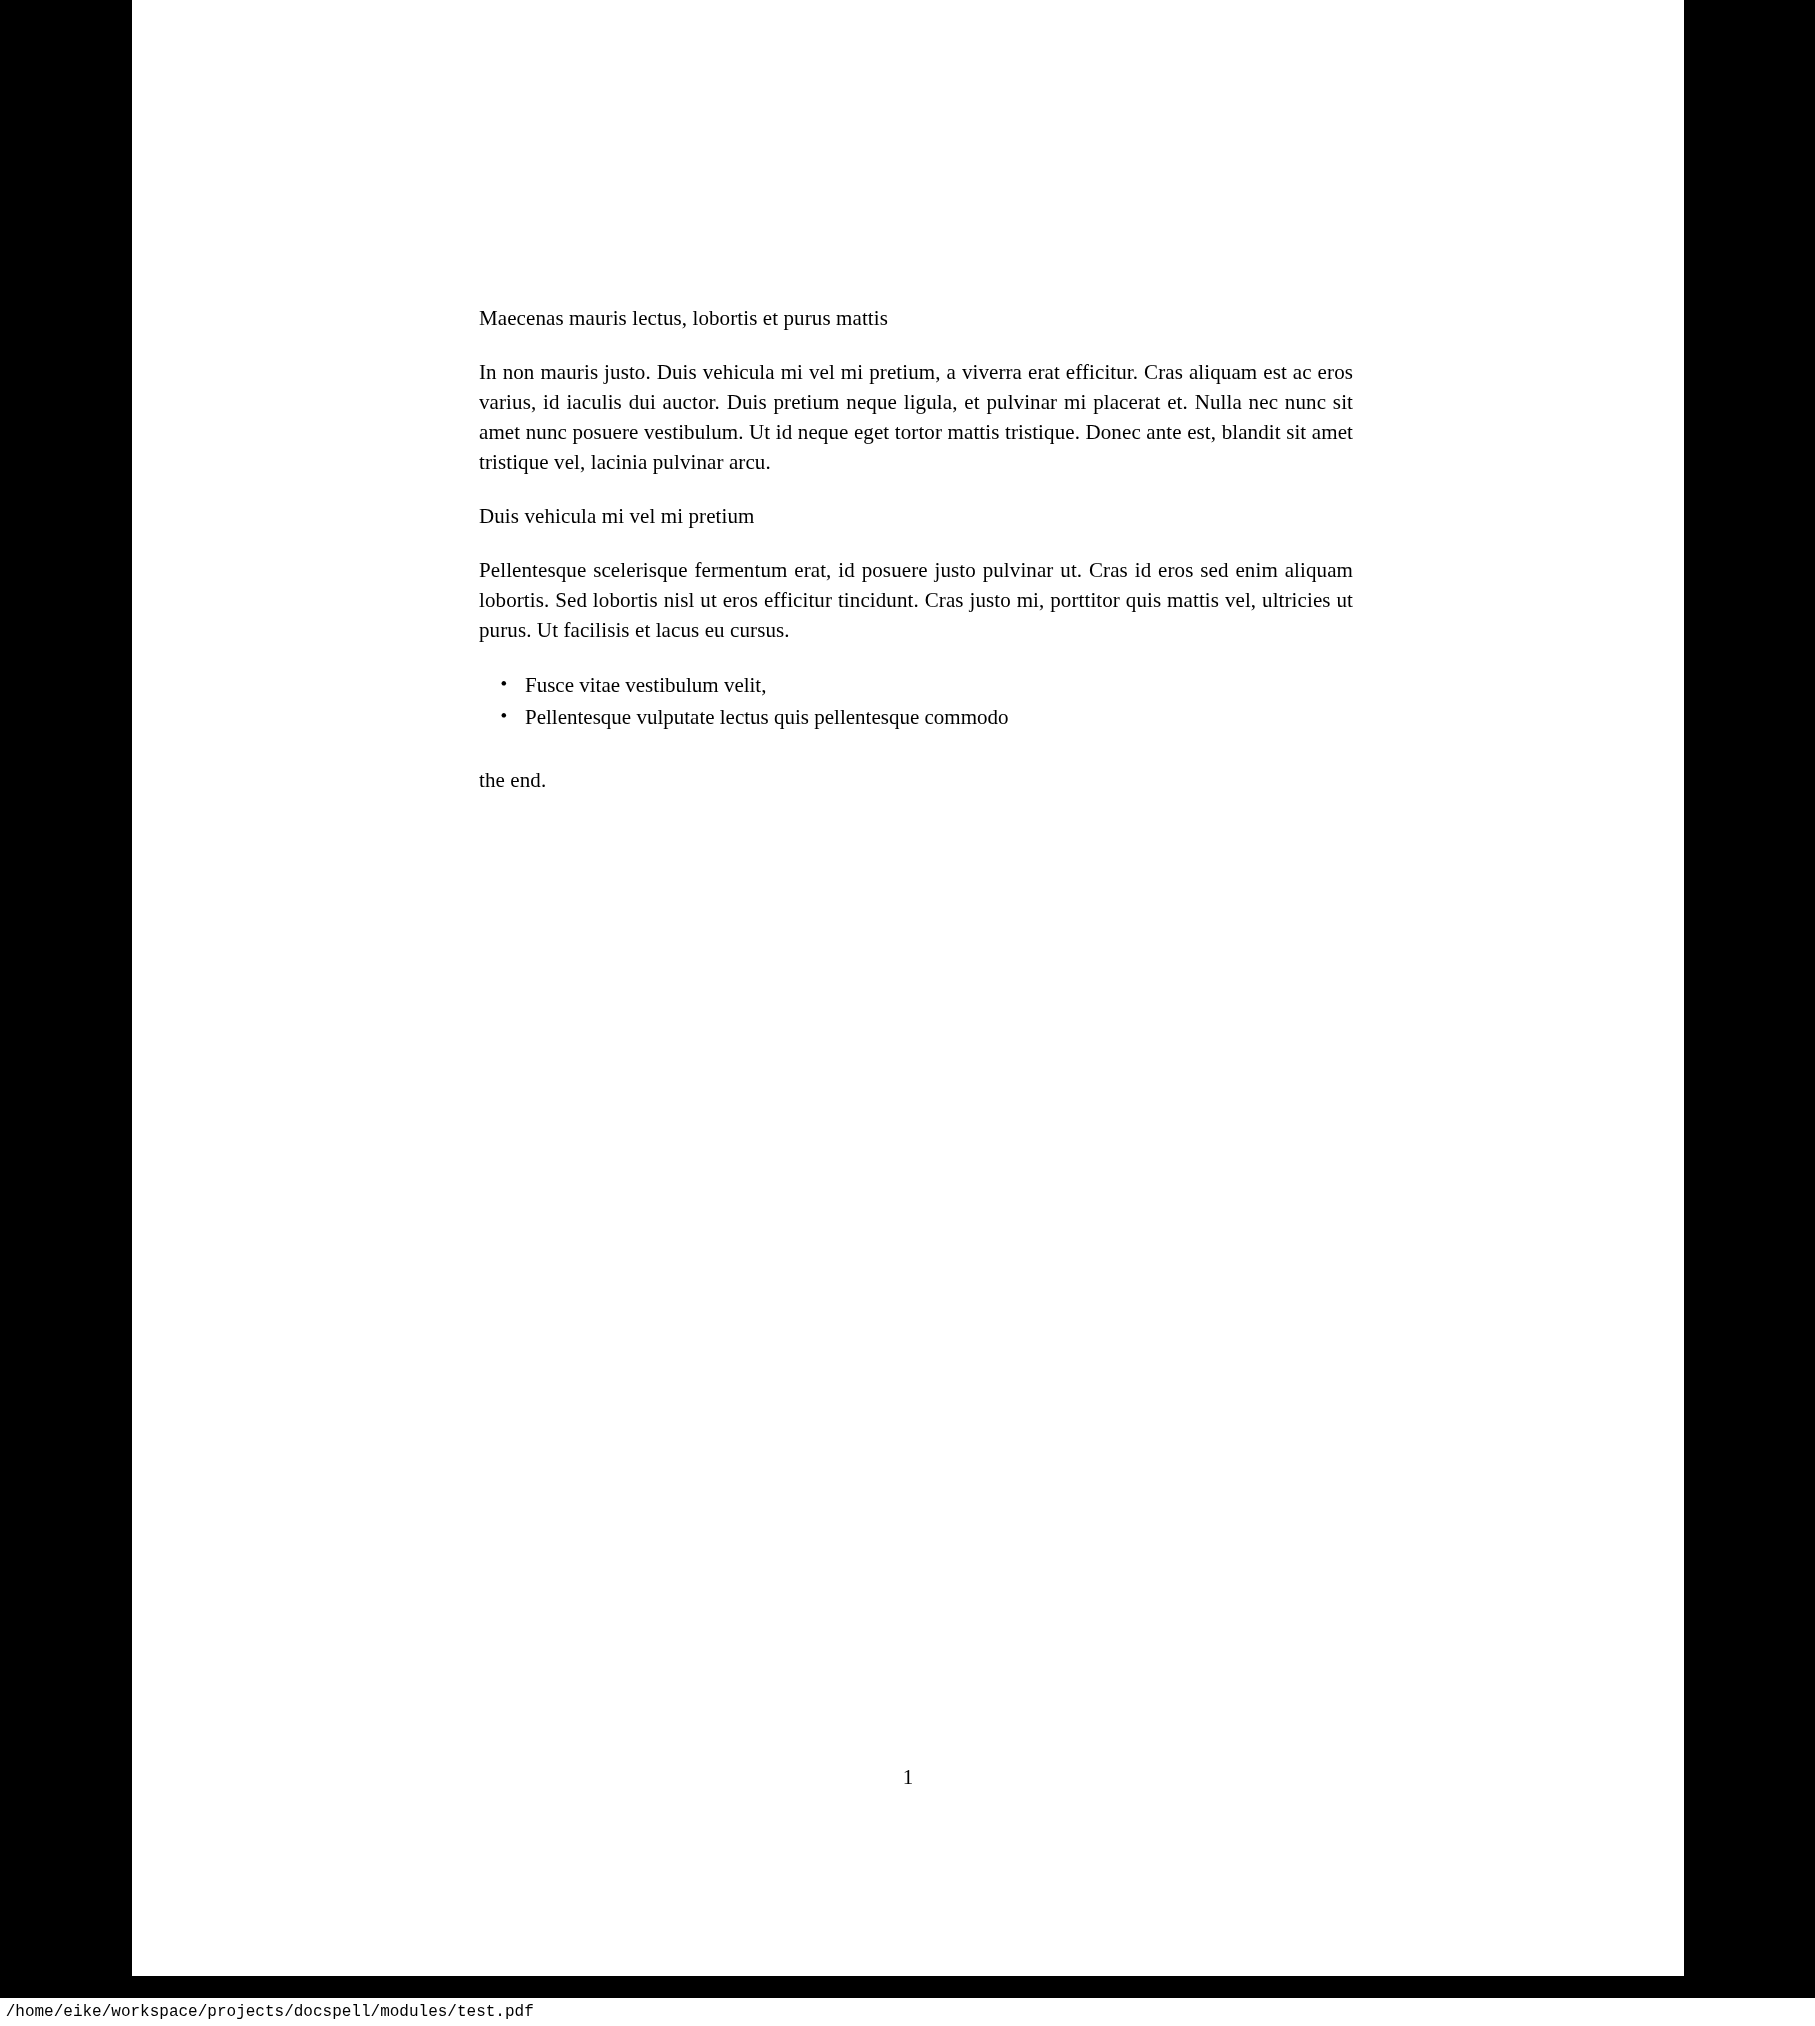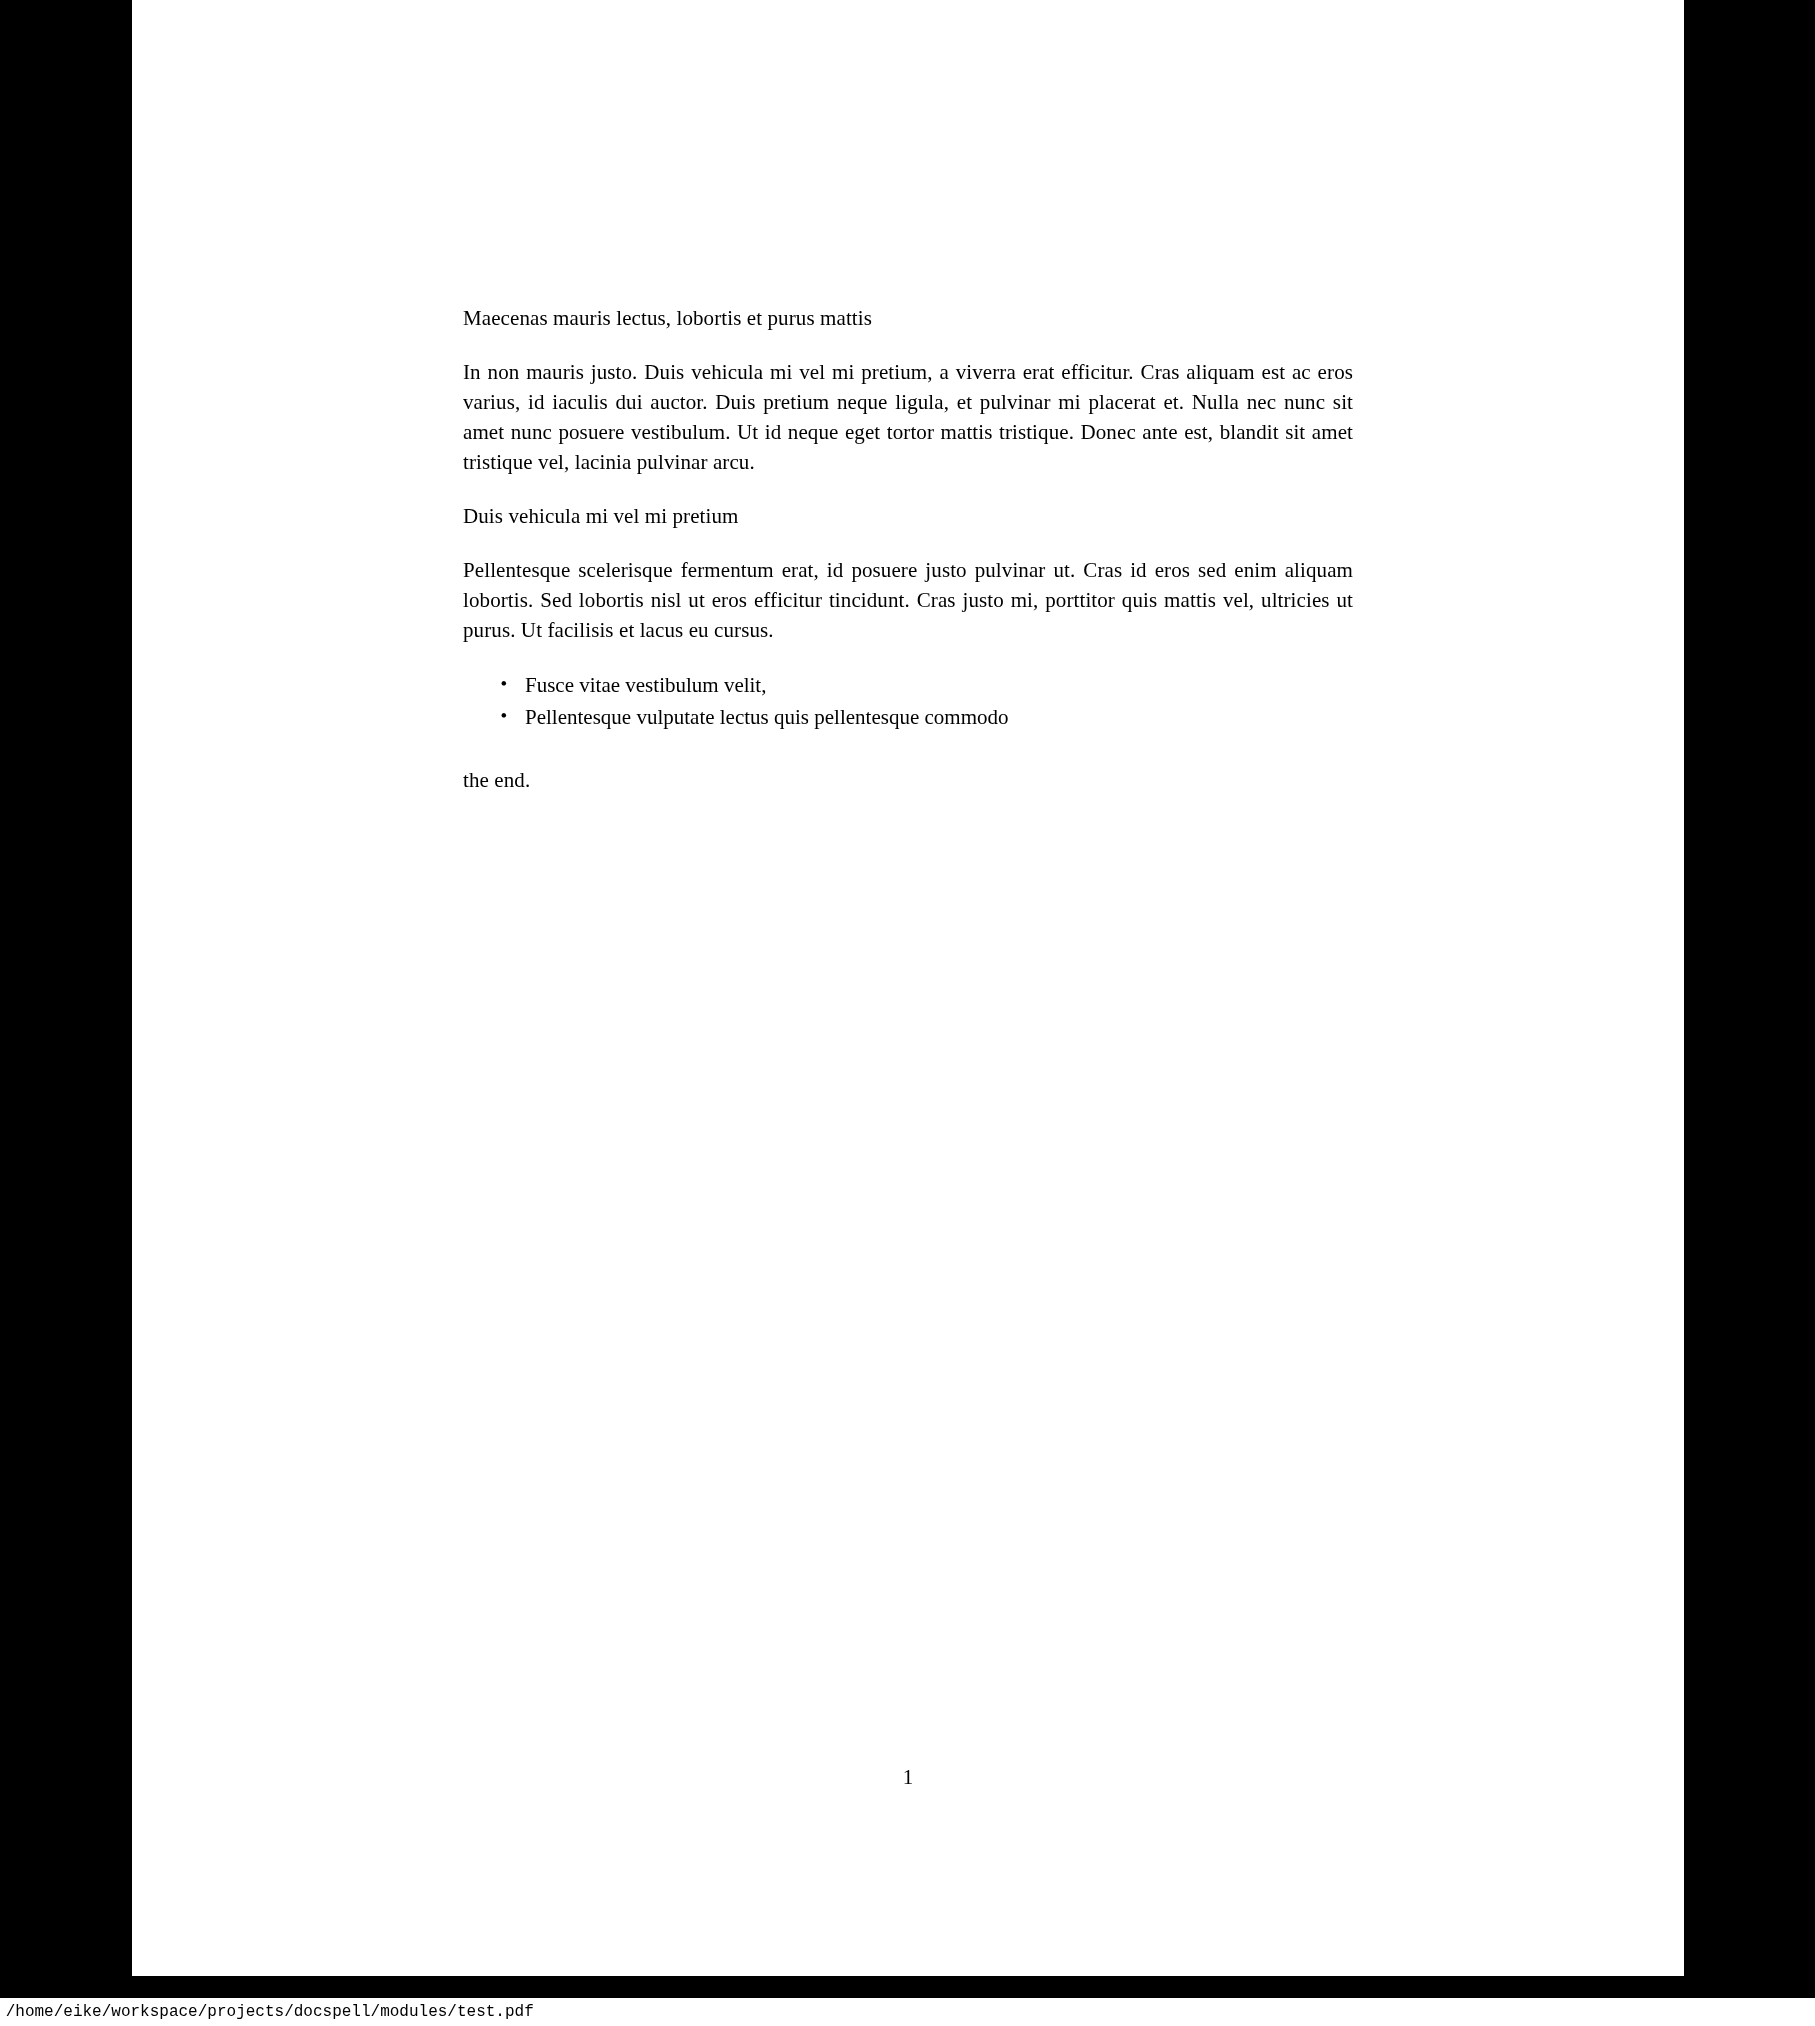--- a/index.html
+++ b/index.html
@@ -31,21 +31,21 @@
     top: 303px;
     width: 890px;
   }
 
   .para {
     font-family: "Liberation Serif", serif;
     font-size: 21px;
     line-height: 30px;
     color: #000000;
     text-align: justify;
-    margin: 0 0 24px 0;
+    margin: 0 0 24px 16px;
     letter-spacing: 0.1px;
   }
 
   .para.no-justify {
     text-align: left;
   }
 
   ul.doc-list {
     margin: 0 0 32px 0;
     padding: 0 0 0 62px;

